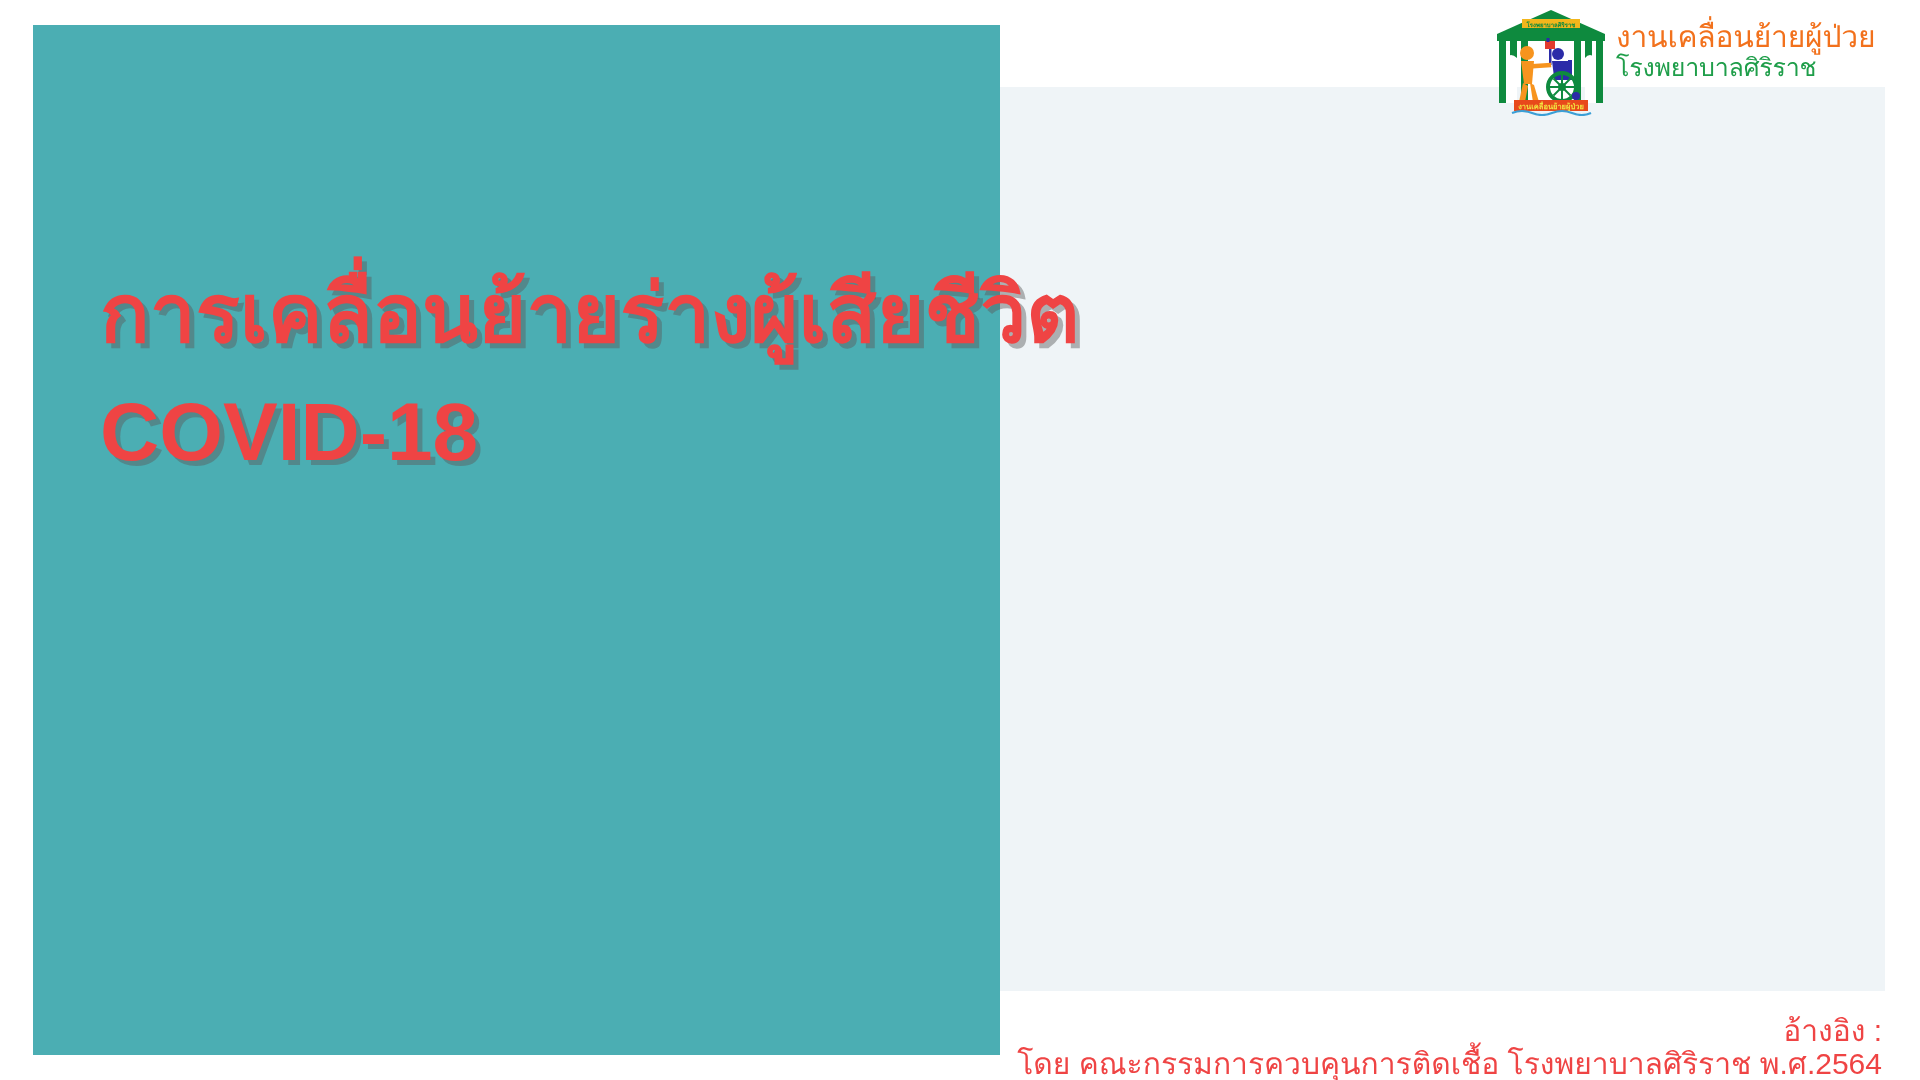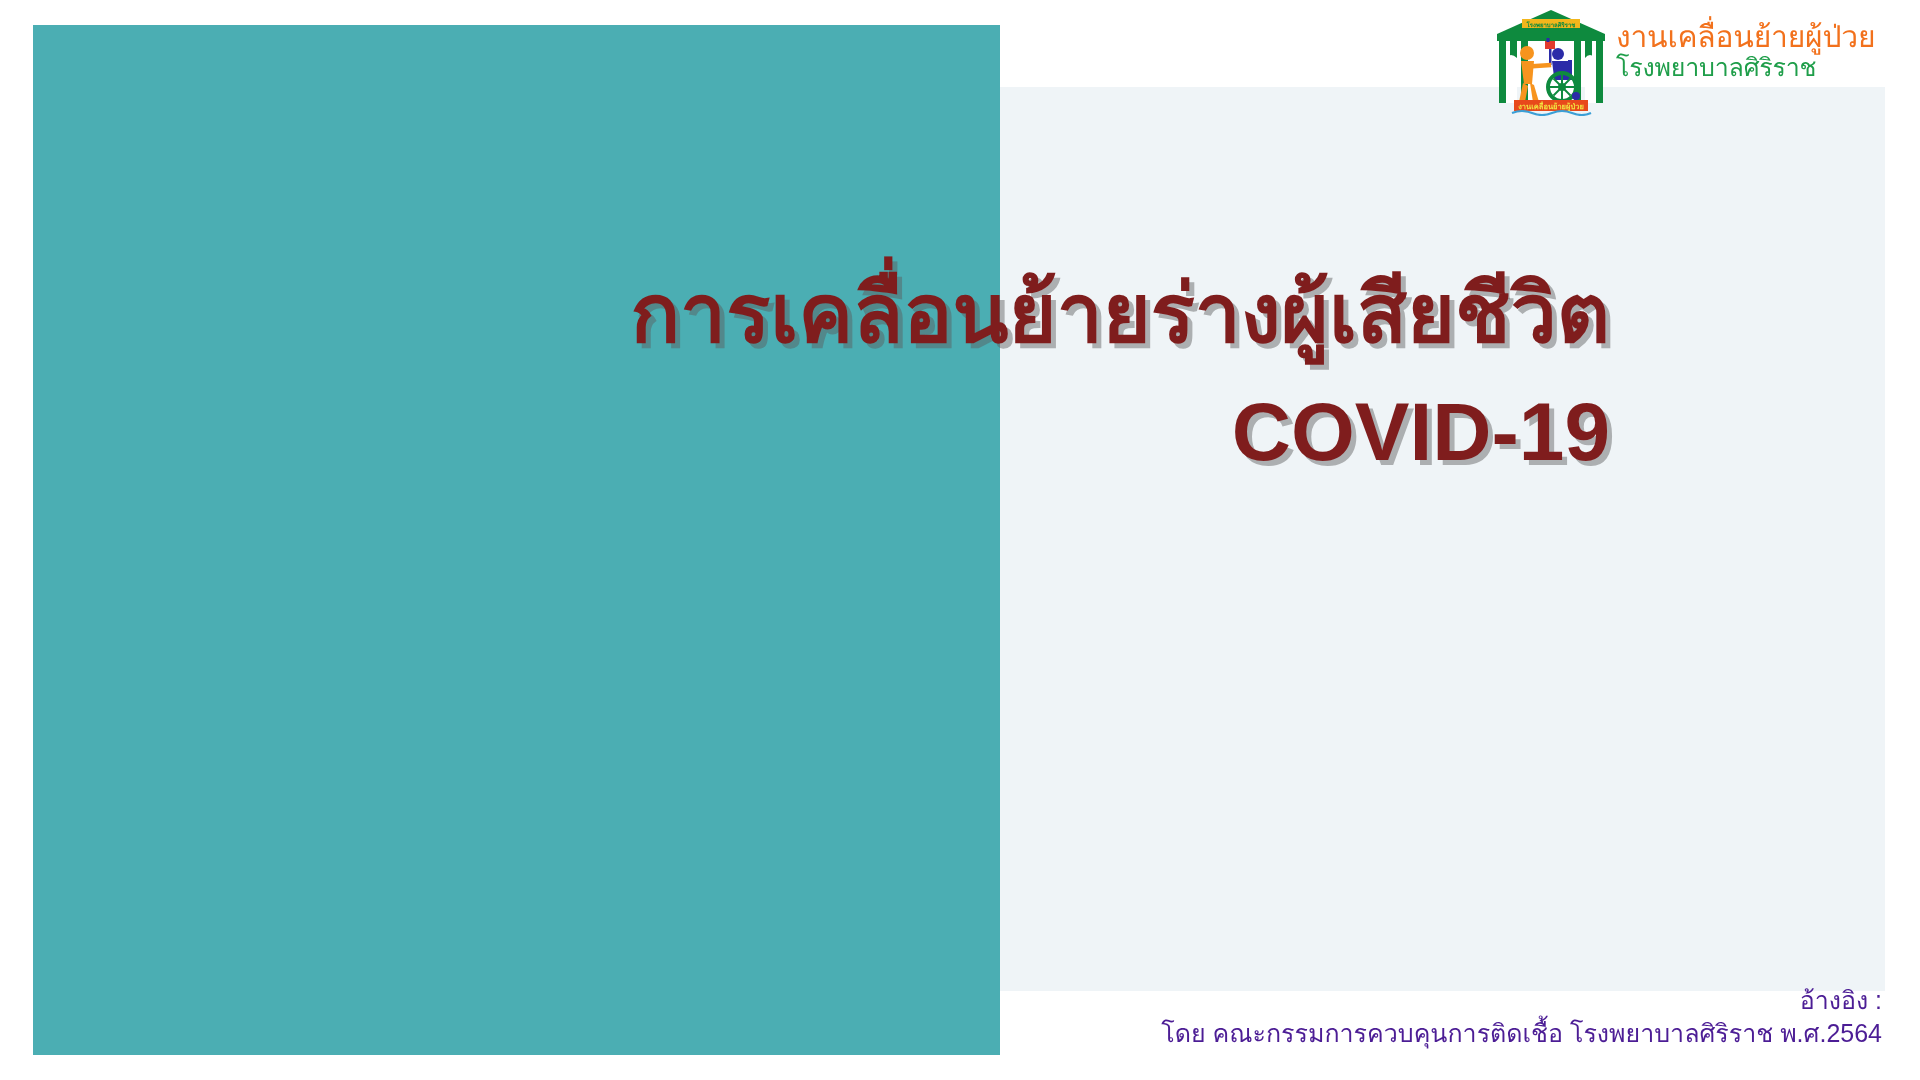--- a/index.html
+++ b/index.html
@@ -78,38 +78,38 @@
     margin-top: 3px;
     letter-spacing: -0.2px;
   }
 
   
   .title-block {
     position: absolute;
     left: 100px;
     top: 255px;
     width: 1510px;
-    text-align: right;
-    color: #7f1d1d;
+    text-align: left;
+    color: #ef4444;
     font-weight: bold;
     font-size: 82px;
     line-height: 118px;
     text-shadow: 5px 5px 0 rgba(90,90,90,0.45);
     letter-spacing: 0px;
   }
   .title-line { display: block; white-space: nowrap; }
 
   
   .reference {
     position: absolute;
     right: 38px;
-    bottom: 30px;
+    bottom: 0;
     text-align: right;
-    color: #4c1d95;
-    font-size: 25px;
+    color: #ef4444;
+    font-size: 30px;
     line-height: 33px;
     white-space: nowrap;
   }
   .ref-line { display: block; }
 </style>
 </head>
 <body>
 
 <div id="slide">
 
@@ -172,21 +172,21 @@
       </svg>
     </div>
     <div class="logo-text">
       <div class="logo-line1">งานเคลื่อนย้ายผู้ป่วย</div>
       <div class="logo-line2">โรงพยาบาลศิริราช</div>
     </div>
   </div>
 
   <div class="title-block">
     <span class="title-line">การเคลื่อนย้ายร่างผู้เสียชีวิต</span>
-    <span class="title-line">COVID-19</span>
+    <span class="title-line">COVID-18</span>
   </div>
 
   <div class="reference">
     <span class="ref-line">อ้างอิง :</span>
     <span class="ref-line">โดย คณะกรรมการควบคุนการติดเชื้อ โรงพยาบาลศิริราช พ.ศ.2564</span>
   </div>
 
 </div>
 
 </body></html>

